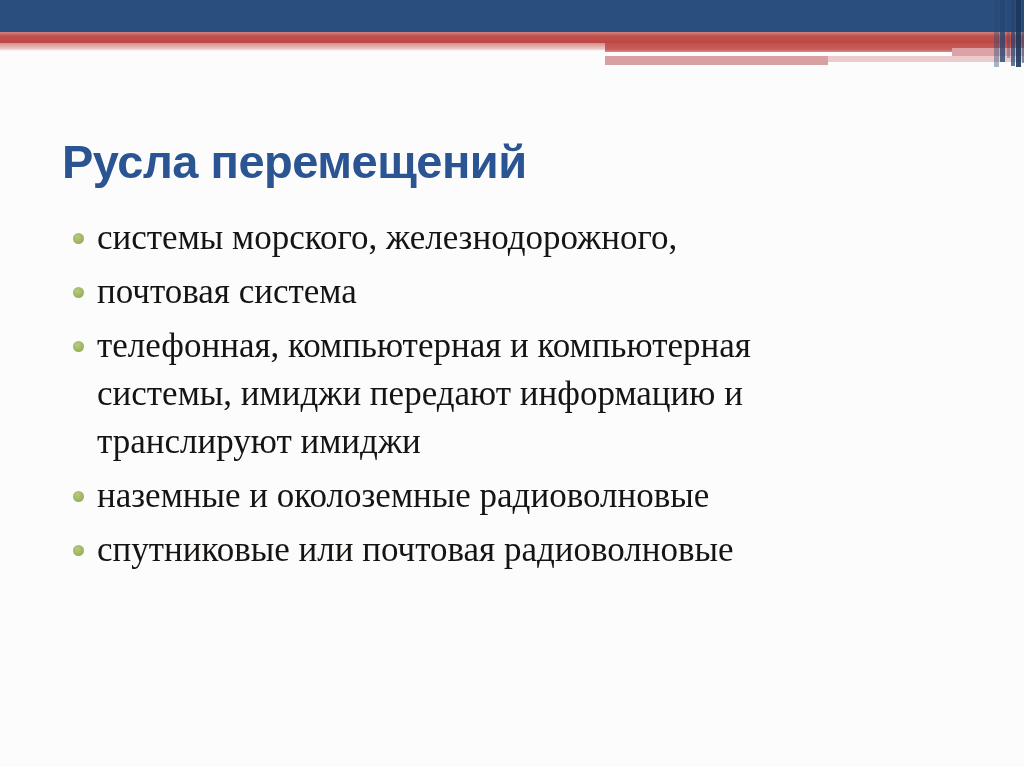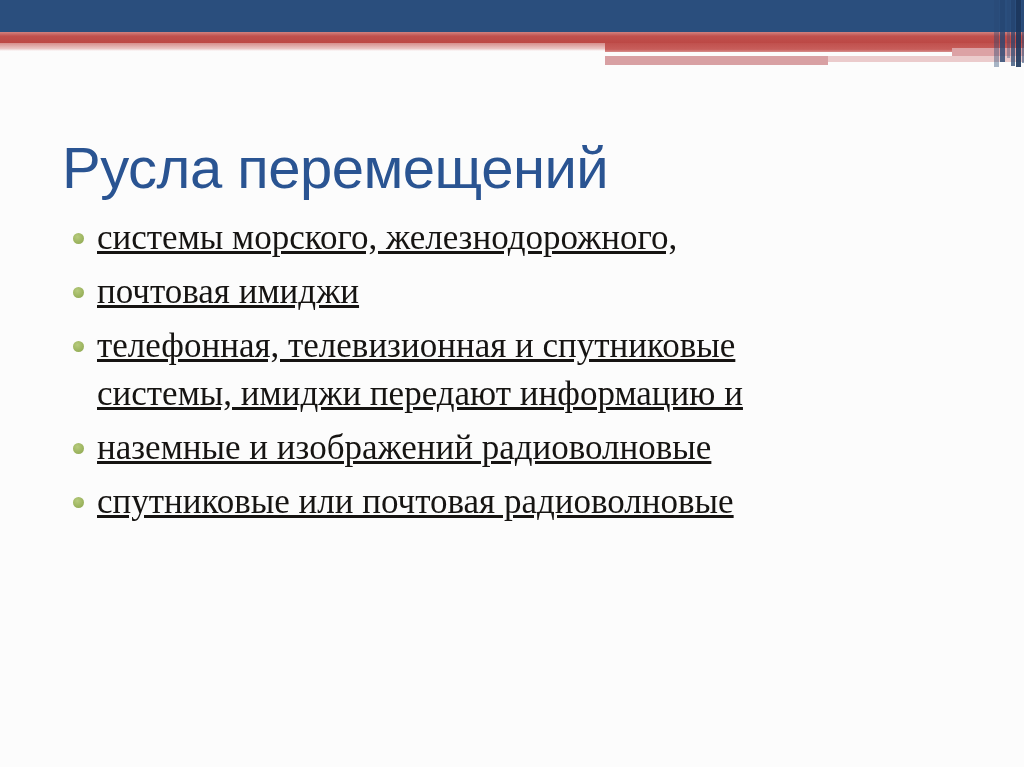--- a/index.html
+++ b/index.html
@@ -61,22 +61,22 @@
   .vs4 { left: 17px; width: 4px; height: 66px; background: rgba(36,66,110,0.72); }
   .vs5 { left: 22px; width: 5px; height: 67px; background: rgba(28,54,92,0.90); }
   .vs6 { left: 28px; width: 2px; height: 63px; background: rgba(40,72,116,0.55); }
 
   
   .title {
     position: absolute;
     top: 134px; left: 62px;
     margin: 0;
     font-family: "Liberation Sans", sans-serif;
-    font-size: 58px;
-    font-weight: normal;
+    font-size: 47px;
+    font-weight: bold;
     letter-spacing: -0.5px;
     color: var(--title-blue, #2A5492);
   }
 
   
   .bullets {
     position: absolute;
     top: 214px; left: 73px;
     width: 935px;
     margin: 0; padding: 0;
@@ -91,21 +91,21 @@
     line-height: 48px;
     color: var(--body-text, #161412);
   }
   .bullet-dot {
     position: absolute;
     left: 0; top: 19px;
     width: 11px; height: 11px;
     border-radius: 50%;
     background: radial-gradient(circle at 40% 35%, #B7CB7D 0%, var(--bullet-green, #9CB45F) 60%, #8BA44D 100%);
   }
-  .bullet-line { white-space: nowrap; text-decoration: underline; }
+  .bullet-line { white-space: nowrap; }
 </style>
 </head>
 <body>
 
 <div class="slide" style="--header-blue: #2A4E7D; --title-blue: #2A5492; --bullet-green: #9CB45F; --body-text: #161412;">
 
   <div>
     <div class="bar-blue"></div>
     <div class="bar-red"></div>
     <div class="fade-left"></div>
@@ -125,30 +125,31 @@
 
   <h1 class="title">Русла перемещений</h1>
 
   <ul class="bullets" id="bullet-list">
       <li class="bullet-item">
         <span class="bullet-dot"></span>
         <div class="bullet-line">системы морского, железнодорожного,</div>
       </li>
       <li class="bullet-item">
         <span class="bullet-dot"></span>
-        <div class="bullet-line">почтовая имиджи</div>
+        <div class="bullet-line">почтовая система</div>
       </li>
       <li class="bullet-item">
         <span class="bullet-dot"></span>
-        <div class="bullet-line">телефонная, телевизионная и спутниковые</div>
+        <div class="bullet-line">телефонная, компьютерная и компьютерная</div>
         <div class="bullet-line">системы, имиджи передают информацию и</div>
+        <div class="bullet-line">транслируют имиджи</div>
       </li>
       <li class="bullet-item">
         <span class="bullet-dot"></span>
-        <div class="bullet-line">наземные и изображений радиоволновые</div>
+        <div class="bullet-line">наземные и околоземные радиоволновые</div>
       </li>
       <li class="bullet-item">
         <span class="bullet-dot"></span>
         <div class="bullet-line">спутниковые или почтовая радиоволновые</div>
       </li>
     </ul>
 
 </div>
 
 </body></html>

